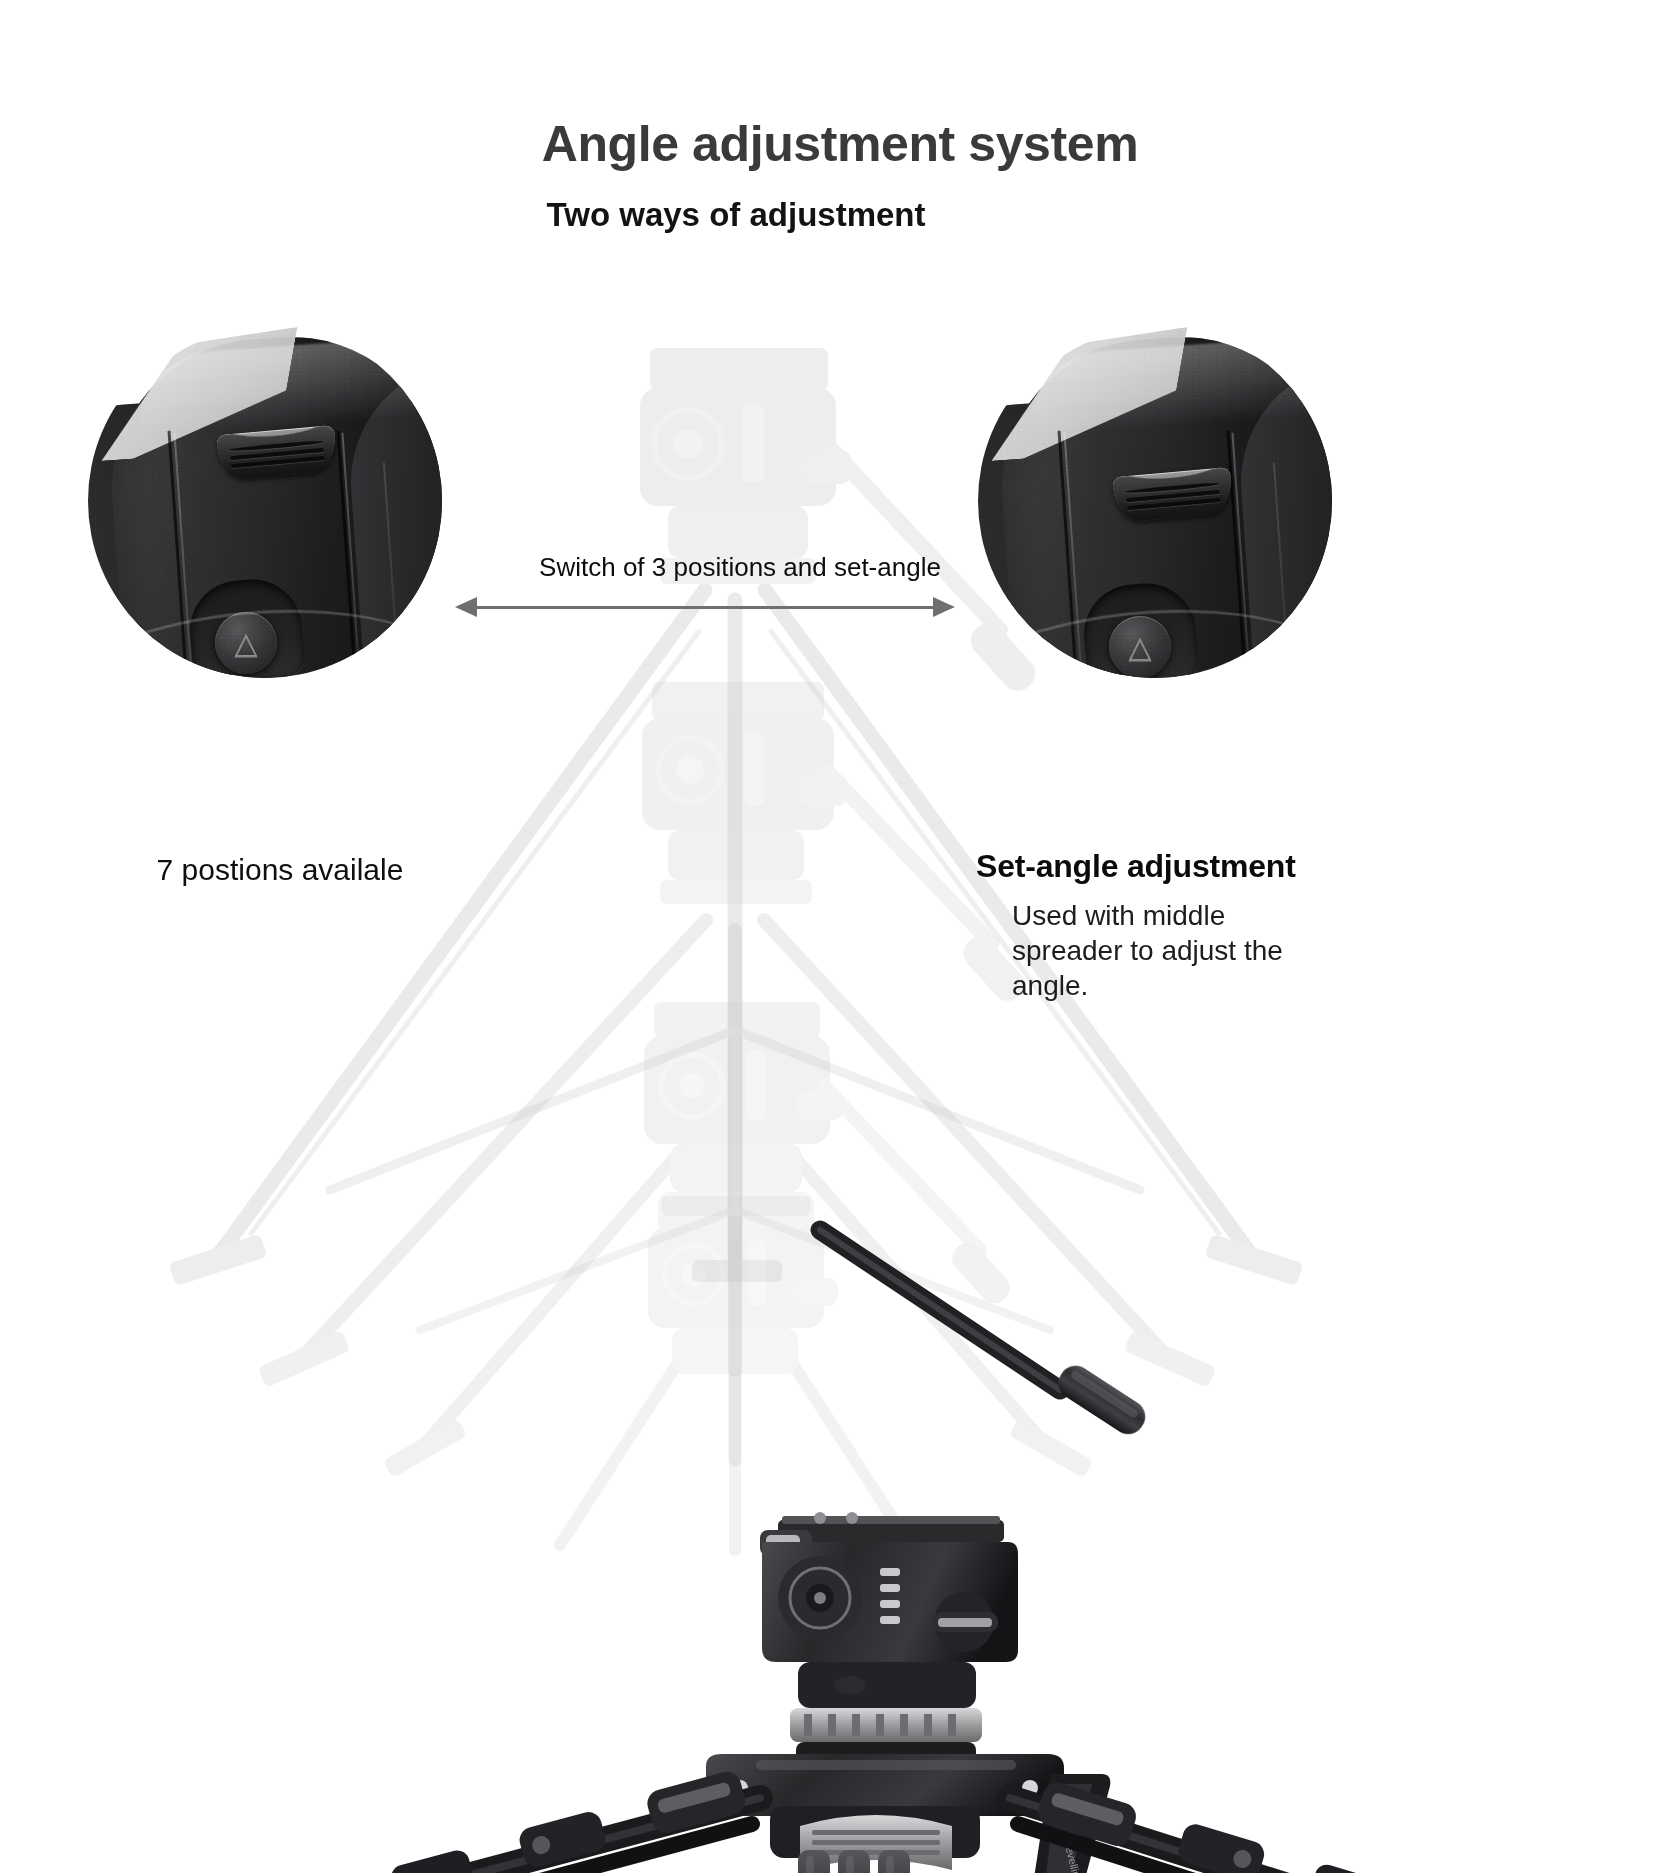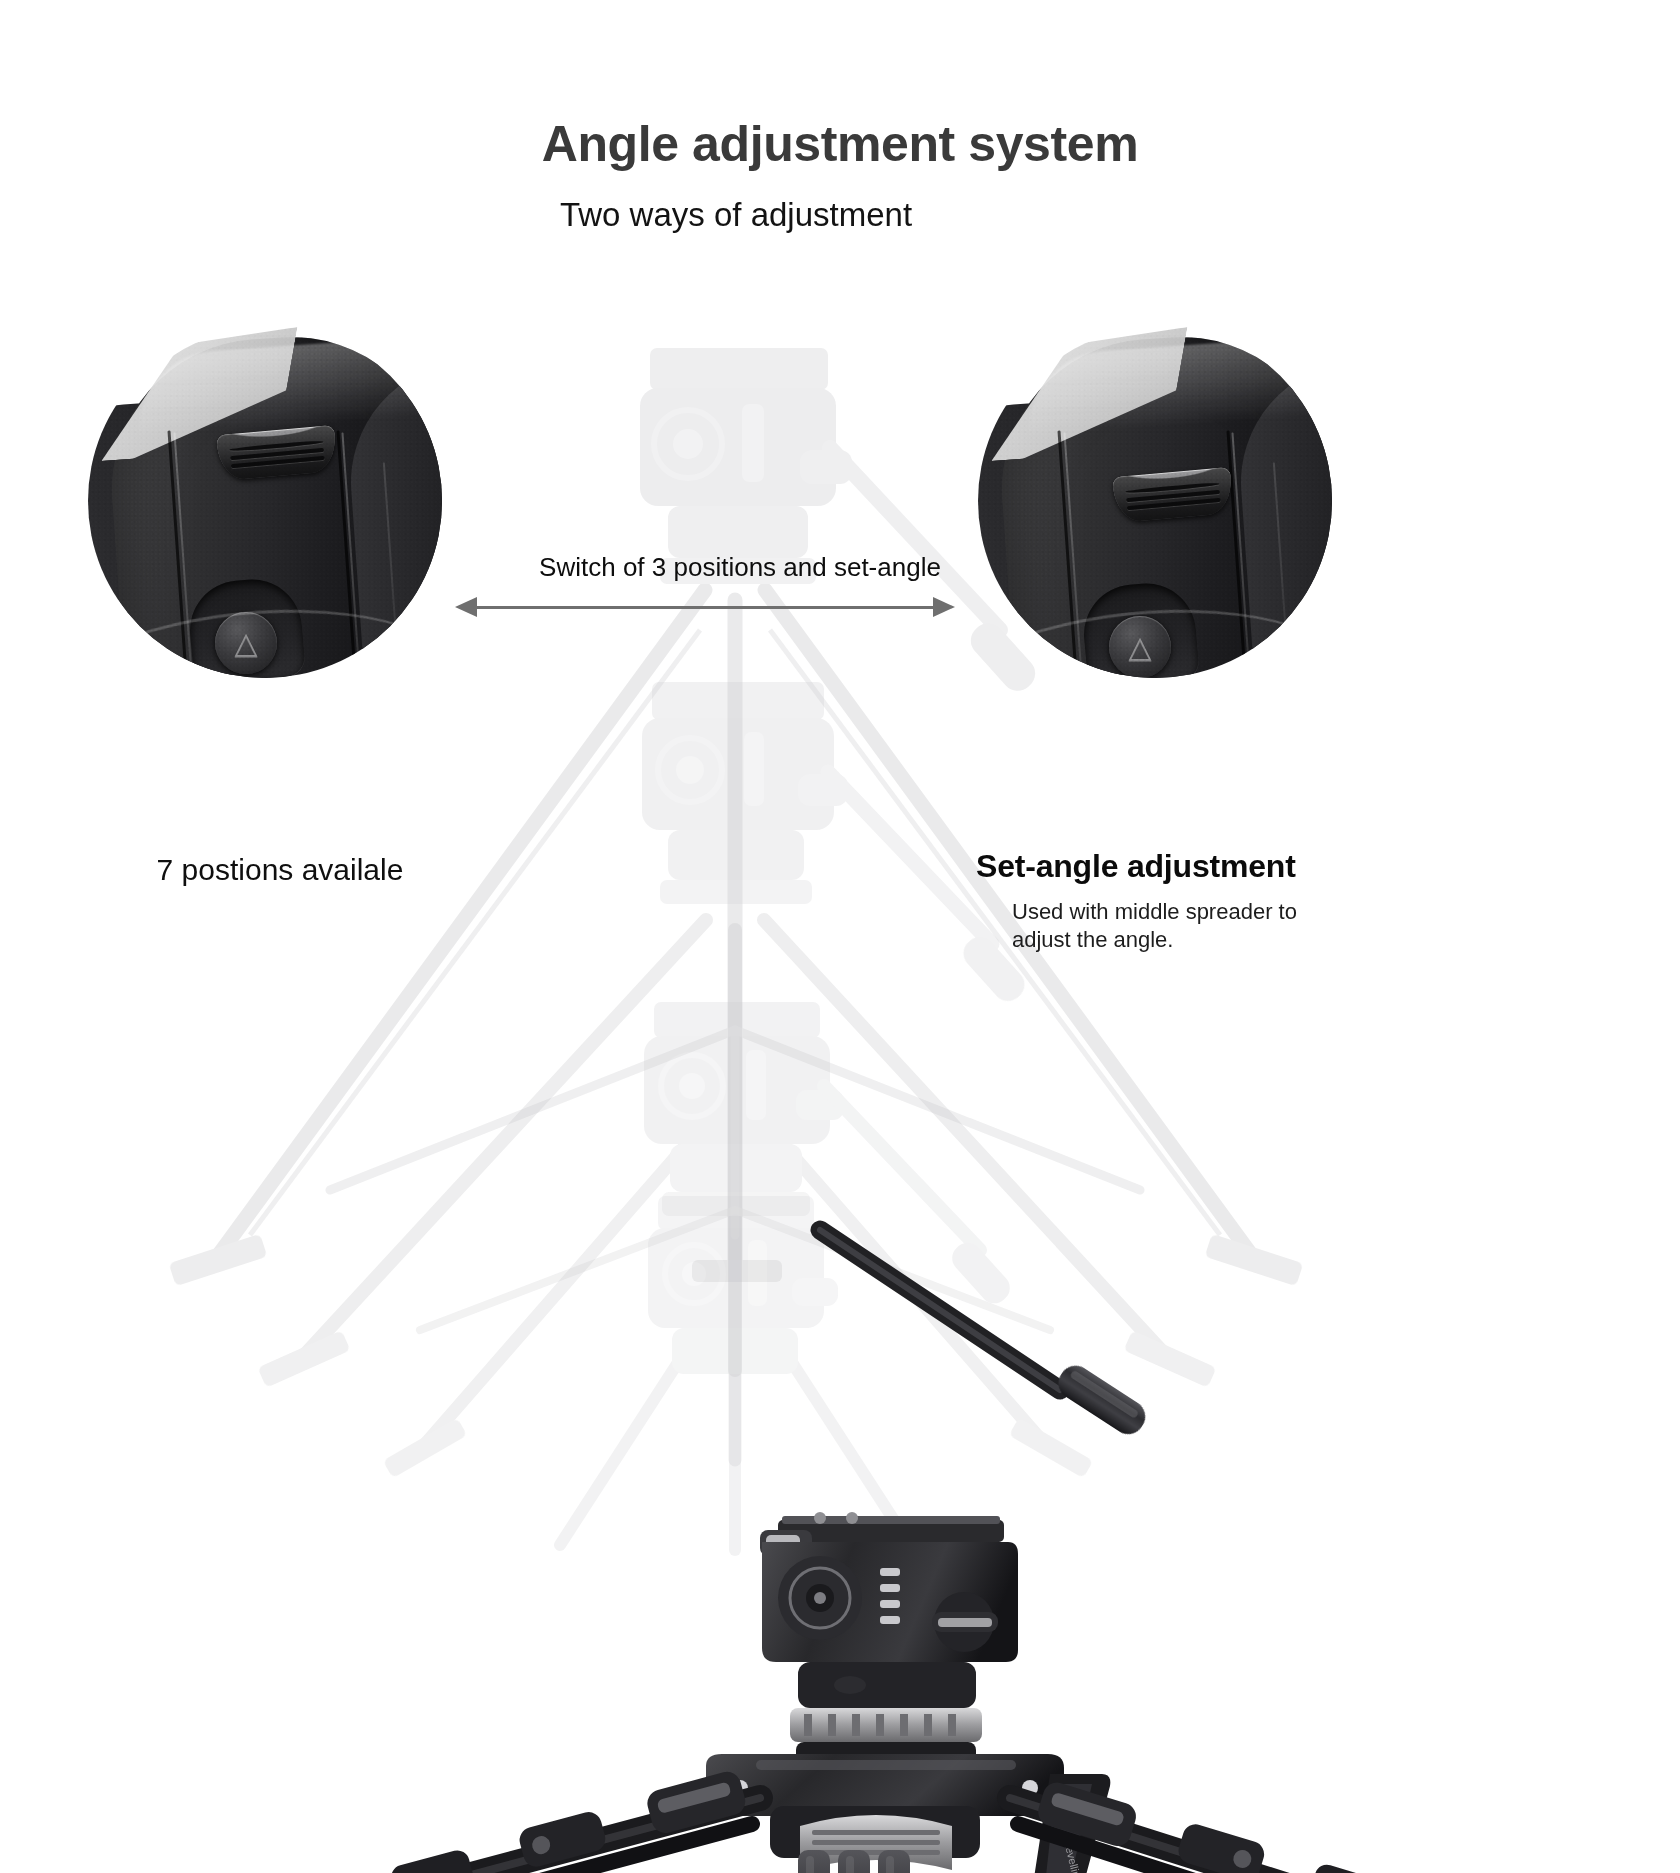--- a/index.html
+++ b/index.html
@@ -17,21 +17,21 @@
   .title{
     position:absolute;top:118px;left:0;width:1680px;
     text-align:center;
     font-size:50px;font-weight:bold;letter-spacing:-0.4px;
     color:#3a3a3a;
     line-height:1.05;
   }
   .subtitle{
     position:absolute;top:196px;left:0;width:1472px;
     text-align:center;
-    font-size:33px;font-weight:normal;
+    font-size:33px;font-weight:bold;
     color:#131313;
   }
 
   
   .inset{
     position:absolute;width:354px;height:354px;border-radius:50%;
     overflow:hidden;background:#ffffff;
   }
   .inset.left{left:88px;top:324px;}
   .inset.right{left:978px;top:324px;}
@@ -164,21 +164,21 @@
   .cap-left{
     position:absolute;left:60px;top:853px;width:440px;
     text-align:center;font-size:30px;color:#0f0f0f;
   }
   .cap-right-title{
     position:absolute;left:976px;top:848px;width:520px;
     font-size:32px;font-weight:bold;color:#0b0b0b;letter-spacing:-0.2px;
   }
   .cap-right-desc{
     position:absolute;left:1012px;top:898px;width:330px;
-    font-size:22px;line-height:1.25;color:#1d1d1d;
+    font-size:28px;line-height:1.25;color:#1d1d1d;
   }
 
   
   .arrow-label{
     position:absolute;left:440px;top:552px;width:600px;
     text-align:center;font-size:26px;color:#0d0d0d;white-space:nowrap;
   }
   .arrow-wrap{position:absolute;left:455px;top:592px;width:500px;height:30px;}
   .arrow-line{
     position:absolute;left:18px;top:14px;width:464px;height:3px;background:#6f6f6f;

